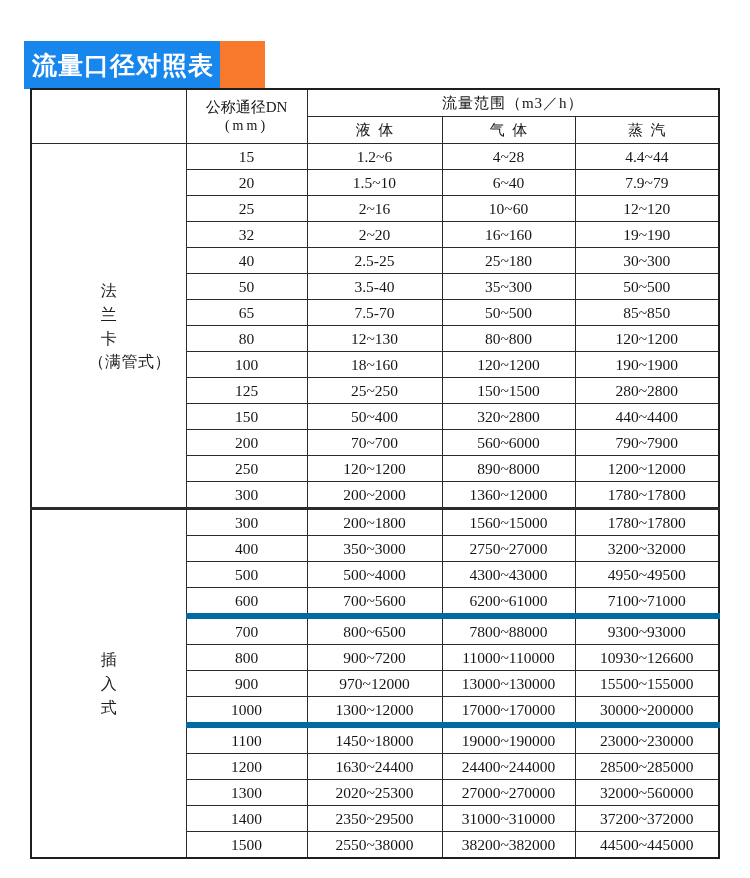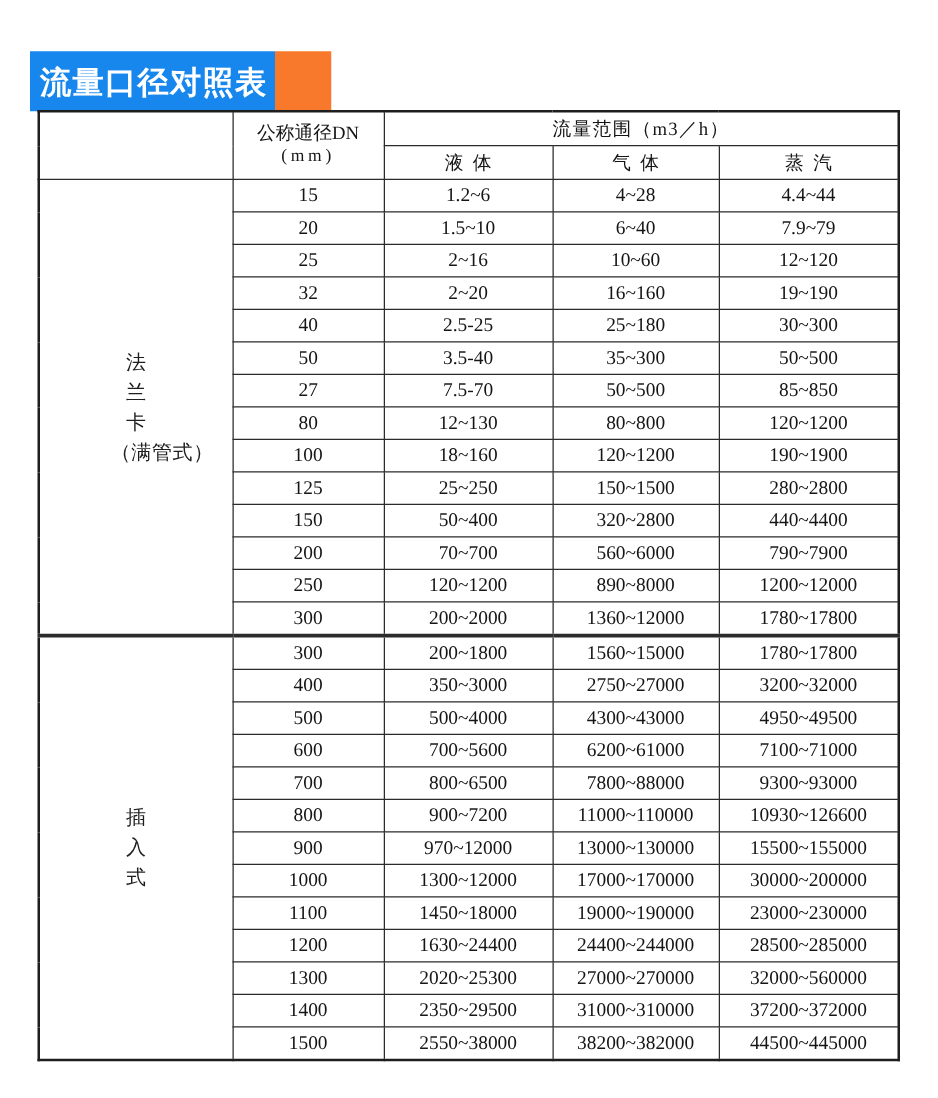--- a/index.html
+++ b/index.html
@@ -45,21 +45,21 @@
 
   tbody td { height: 25px; font-size: 15.5px; }
 
   .group-label-cell { font-size: 16px; color: #1d1d1d; }
   .group-label-cell .vstack div { line-height: 1.5; }
   .group-label-cell .suffix { margin-top: 1px; font-size: 16px; letter-spacing: 0.5px; margin-left: 42px; }
 
   
   tr.group-start td { border-top: 3px solid #2b2b2b; }
   
-  tbody tr:nth-child(19) td, tbody tr:nth-child(23) td { border-top: 1px solid #0369a1; }
+  tbody tr:nth-child(19) td, tbody tr:nth-child(23) td { border-top: 6px solid #0369a1; }
 </style>
 </head>
 <body>
 
 <div class="page">
 
   <div class="banner">
     <div class="banner-title">流量口径对照表</div>
     <div class="banner-accent"></div>
   </div>
@@ -126,21 +126,21 @@
           <td>25~180</td>
           <td>30~300</td>
         </tr>
         <tr>
           <td>50</td>
           <td>3.5-40</td>
           <td>35~300</td>
           <td>50~500</td>
         </tr>
         <tr>
-          <td>27</td>
+          <td>65</td>
           <td>7.5-70</td>
           <td>50~500</td>
           <td>85~850</td>
         </tr>
         <tr>
           <td>80</td>
           <td>12~130</td>
           <td>80~800</td>
           <td>120~1200</td>
         </tr>

